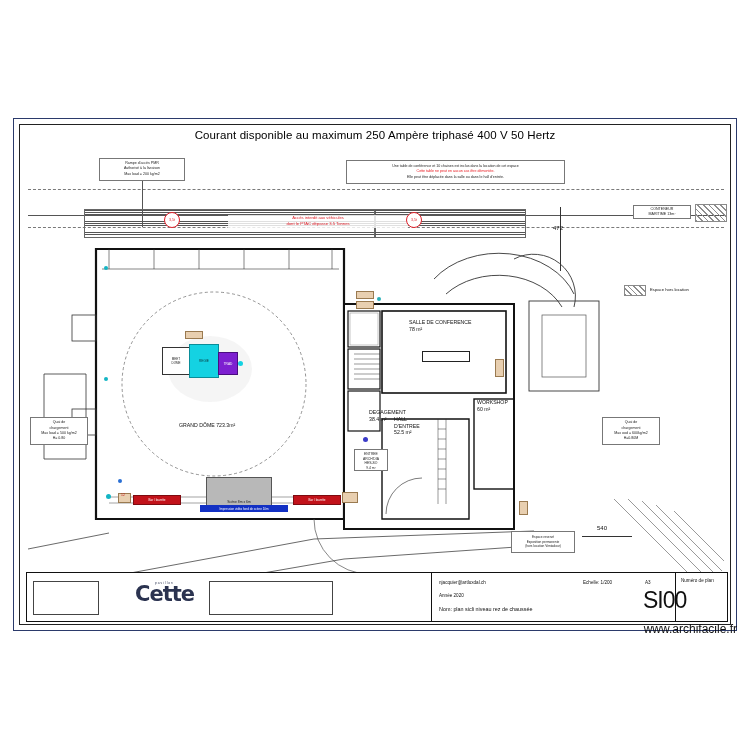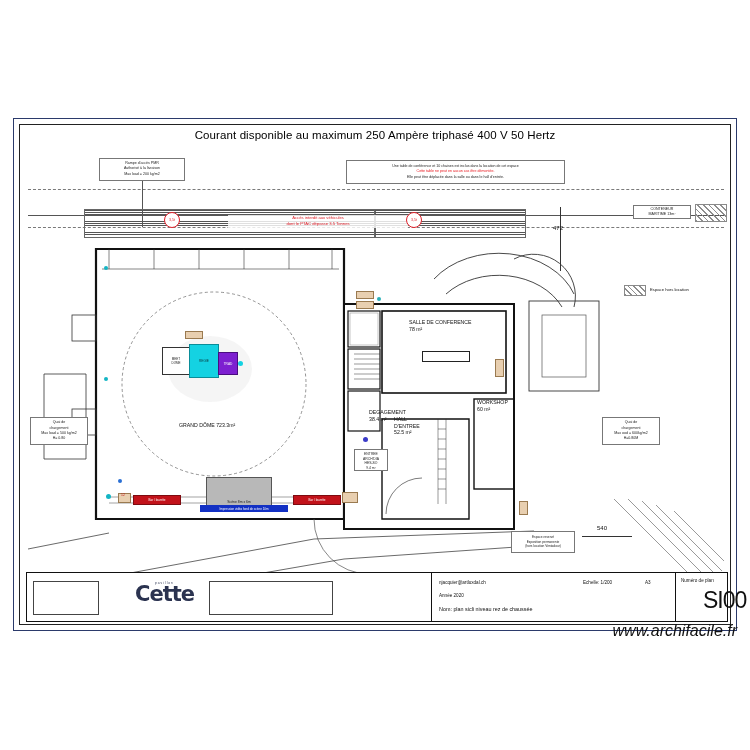--- a/index.html
+++ b/index.html
@@ -41,21 +41,21 @@
   .dot{position:absolute;border-radius:50%;}
   .titleblock{position:absolute;left:12px;bottom:8px;width:700px;height:48px;
         border:1px solid #111;background:#fff;}
   .tb-cell{position:absolute;border:1px solid #444;background:#fff;}
   .logo{position:absolute;left:108px;top:8px;text-align:center;color:#2b3350;}
   .logo .pv{font-size:3.2px;letter-spacing:1px;}
   .logo .nm{font-size:21px;font-weight:bold;font-family:"DejaVu Sans",sans-serif;
         letter-spacing:-1px;line-height:.95;}
   .tb-txt{position:absolute;font-size:4.6px;color:#111;}
   .plannum{position:absolute;font-size:23px;letter-spacing:-1px;color:#111;}
-  .website{position:absolute;right:13px;top:622px;font-size:16px;color:#111;font-style:italic;}
+  .website{position:absolute;right:13px;top:622px;font-size:12px;color:#111;}
   .roofhatch{position:absolute;
         background-image:repeating-linear-gradient(0deg,#555 0 .5px,transparent .5px 2.2px);
         border:1px solid #666;}
   svg{position:absolute;left:0;top:0;overflow:visible;}
 </style>
 </head>
 <body>
 
 <div class="sheet">
   <div class="inner-frame"></div>
@@ -279,17 +279,17 @@
 
     <div class="tb-txt" style="left:412px;top:7px;">njacquier@artluxdal.ch</div>
     <div class="tb-txt" style="left:412px;top:20px;">Année 2020</div>
     <div class="tb-txt" style="left:412px;top:33px;font-size:5.4px;">Nom: plan sicli niveau rez de chaussée</div>
 
     <div class="tb-txt" style="left:556px;top:7px;">Echelle: 1/200</div>
     <div class="tb-txt" style="left:618px;top:7px;">A3</div>
 
     <div class="abs" style="left:648px;top:0;width:52px;height:48px;border-left:1px solid #111;"></div>
     <div class="tb-txt" style="left:654px;top:5px;">Numéro de plan</div>
-    <div class="plannum" style="left:676px;top:14px;">SI00</div>
+    <div class="plannum" style="left:616px;top:14px;">SI00</div>
   </div>
 </div>
 
 <div class="website">www.archifacile.fr</div>
 
 </body></html>

